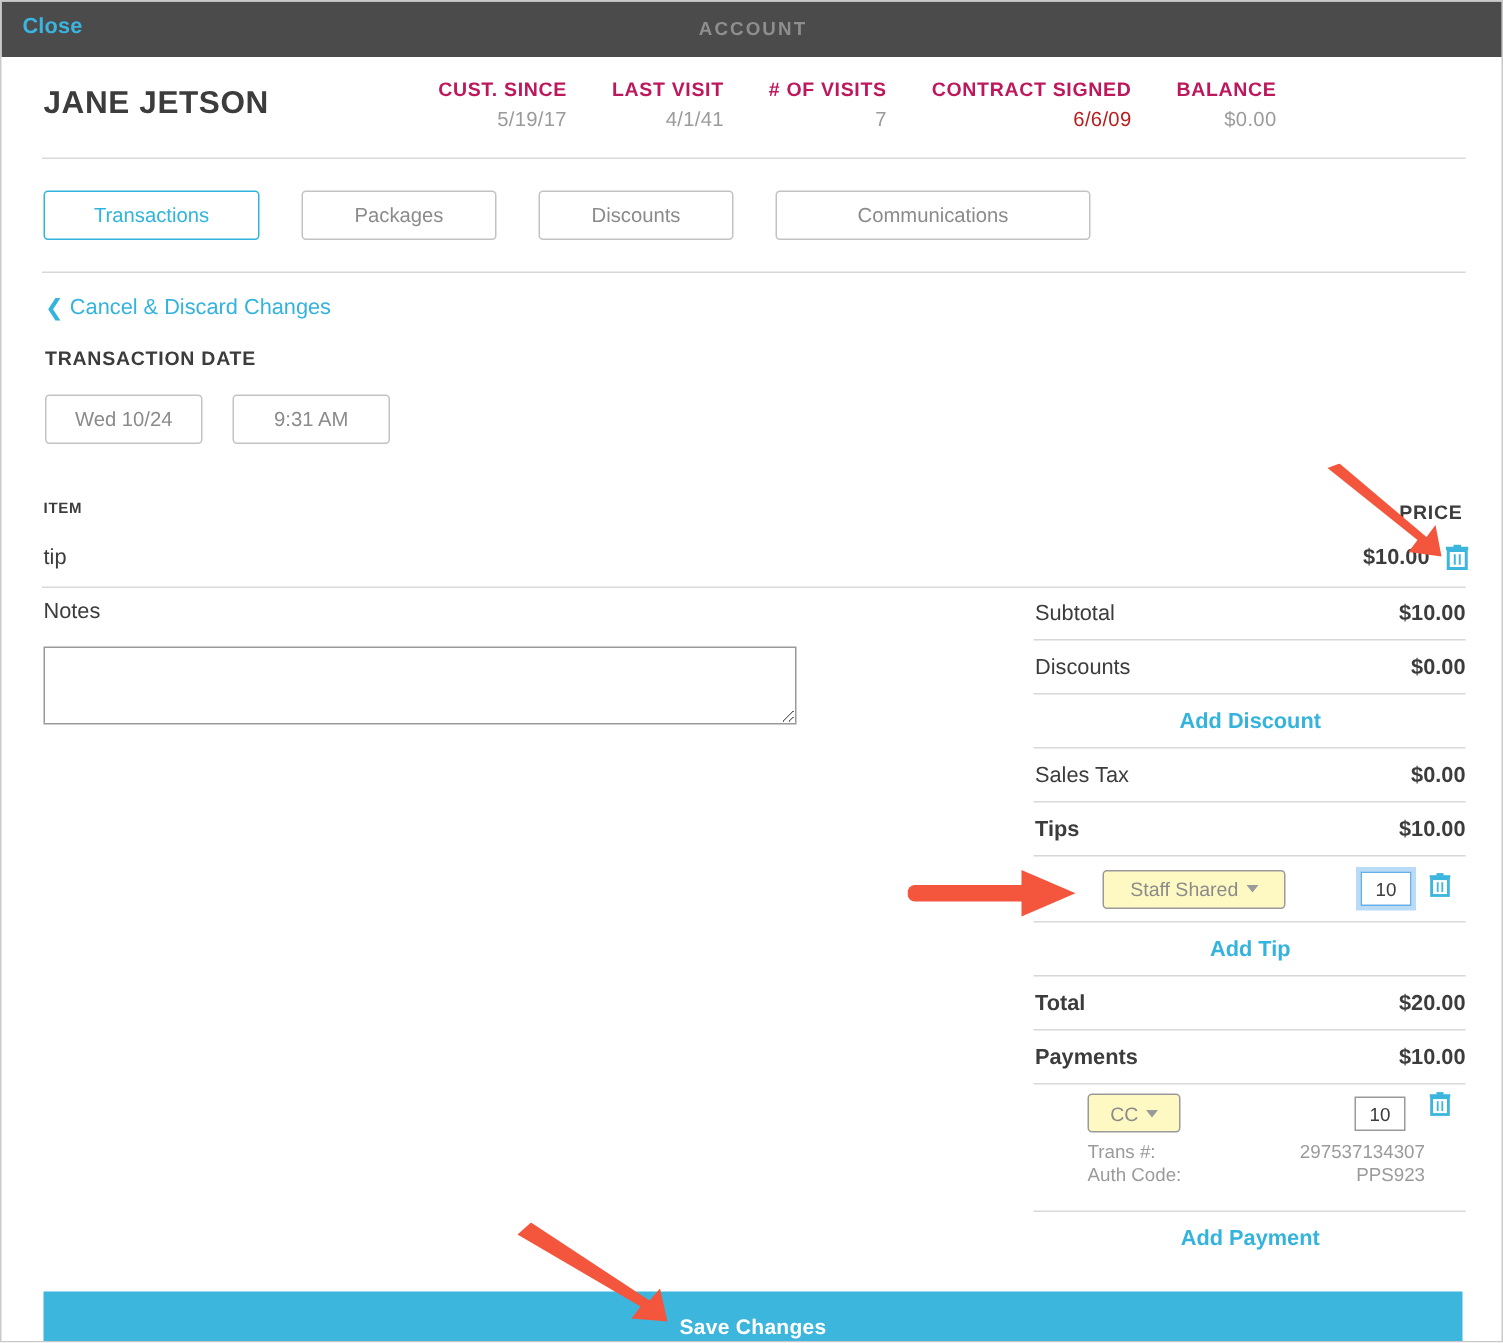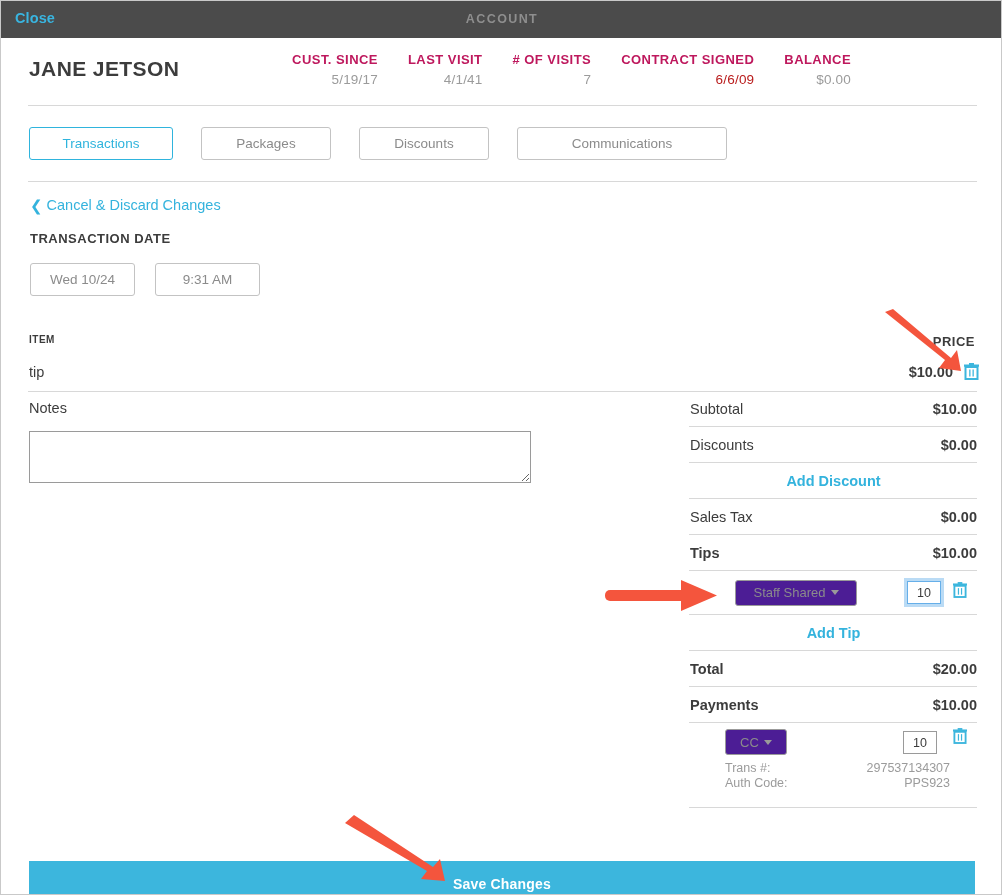--- a/index.html
+++ b/index.html
@@ -311,21 +311,21 @@
     border-bottom: 1px solid #d8d8d8;
     height: 44px;
     display: flex;
     align-items: center;
   }
   .select-pill {
     position: absolute;
     box-sizing: border-box;
     border: 1px solid #9a9a9a;
     border-radius: 3px;
-    background: #4c1d95;
+    background: #fef9c3;
     height: 26px;
     display: flex;
     align-items: center;
     justify-content: center;
     gap: 5px;
     font-size: 13px;
     color: #8b8b8b;
     cursor: pointer;
   }
   .select-pill .caret {
@@ -564,20 +564,23 @@
       <div class="pay-meta-row">
         <span>Trans #:</span>
         <span>297537134307</span>
       </div>
       <div class="pay-meta-row">
         <span>Auth Code:</span>
         <span>PPS923</span>
       </div>
     </div>
 
+    <div class="srow link" style="border-bottom:none;">
+      <span class="lbl">Add Payment</span>
+    </div>
 
   </div>
 
   <div class="savebar">
     <span>Save Changes</span>
   </div>
 
   <div class="arrow arrow-1">
     <svg width="85" height="65" viewBox="0 0 85 65">
       <g fill="#f4553d">

